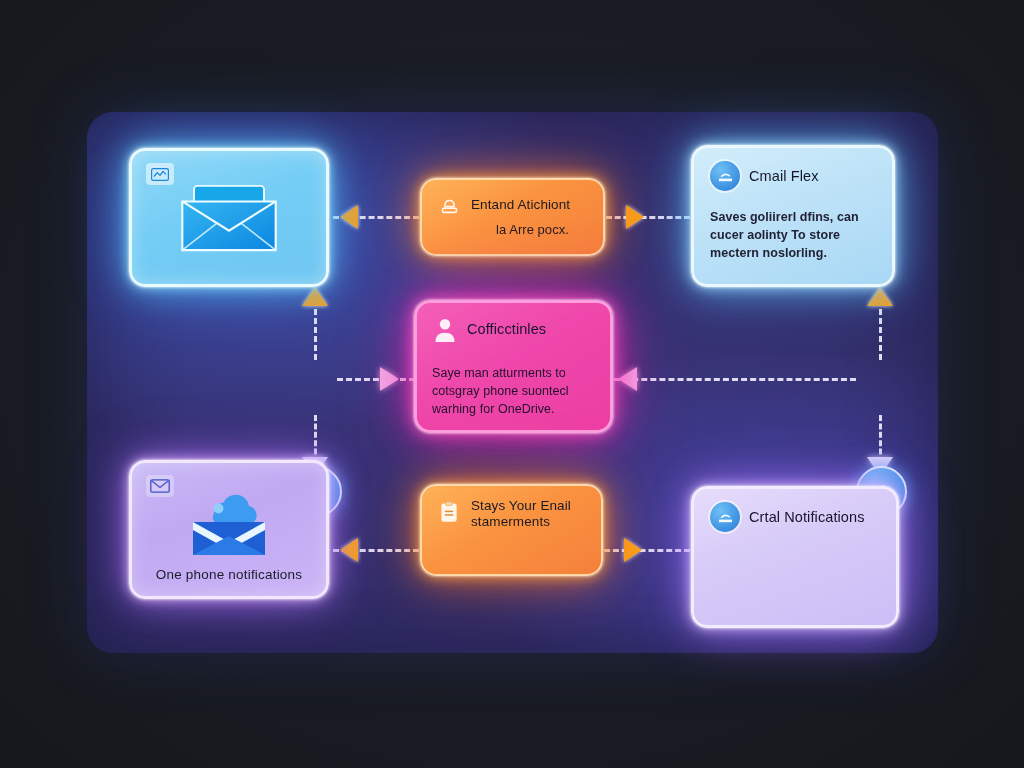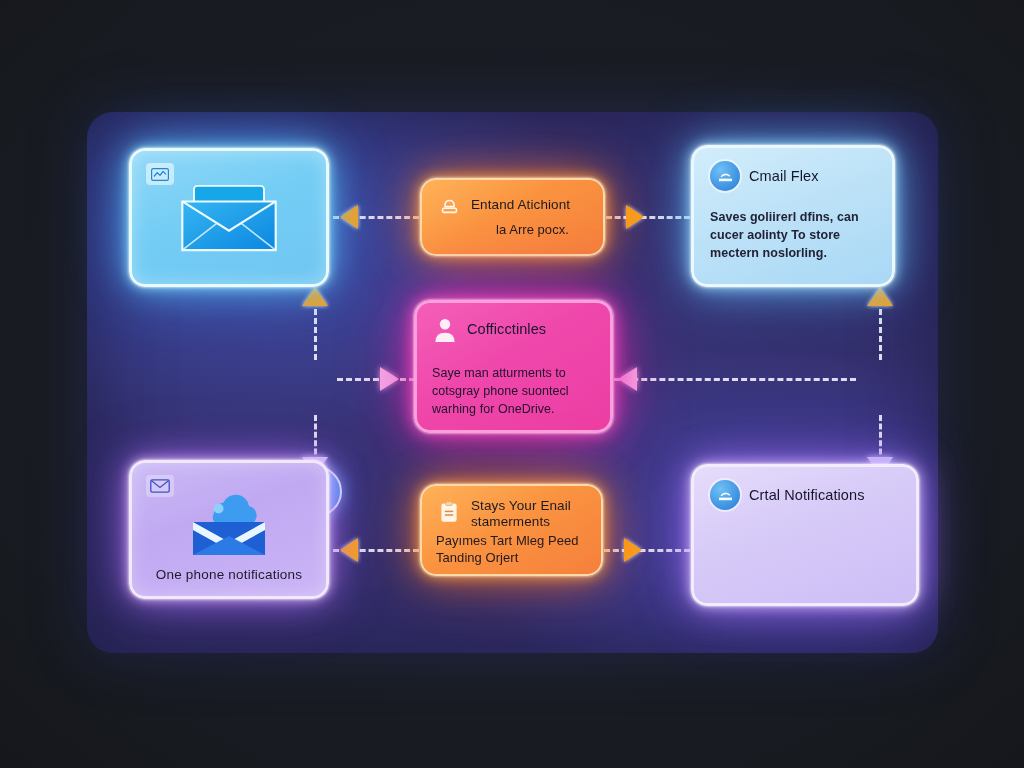--- a/index.html
+++ b/index.html
@@ -124,21 +124,21 @@
     left: 604px; top: 33px; width: 204px; height: 142px;
     background: linear-gradient(160deg, #d2edfb 0%, #bfe3f8 40%, #a9d8f5 100%);
     border: 3px solid #e9f9ff;
     box-shadow:
       0 0 3px #ffffff,
       0 0 13px rgba(170,225,255,0.95),
       0 0 36px rgba(100,200,255,0.70),
       0 0 62px rgba(70,170,255,0.40);
   }
   .lightcard.r3 {
-    left: 604px; top: 352px; width: 228px; height: 142px;
+    left: 604px; top: 374px; width: 208px; height: 142px;
     background: linear-gradient(160deg, #e6dcfb 0%, #d7cbf8 40%, #cdbef6 100%);
     border: 3px solid #f3ecff;
     box-shadow:
       0 0 3px #ffffff,
       0 0 13px rgba(220,195,255,0.95),
       0 0 36px rgba(180,130,255,0.70),
       0 0 62px rgba(150,90,255,0.40);
   }
 
   .card-head {
@@ -352,21 +352,20 @@
         <span class="plain-icon" style="margin-top:1px;">
           <svg width="18" height="22" viewBox="0 0 18 22">
             <rect x="1.4" y="2.6" width="15.2" height="18.2" rx="2.2" fill="#fff6e9"></rect>
             <rect x="5.6" y="0.8" width="6.8" height="3.6" rx="1.1" fill="#f8d7ad" stroke="#e8a85c" stroke-width=".8"></rect>
             <line x1="4.8" y1="10.4" x2="13.2" y2="10.4" stroke="#e08a3a" stroke-width="1.5"></line>
             <line x1="4.8" y1="14" x2="13.2" y2="14" stroke="#e08a3a" stroke-width="1.5"></line>
           </svg>
         </span>
         <span class="head-title">Stays Your Enail stamerments</span>
       </div>
-      <div class="body-text">Payımes Tart Mleg Peed Tanding Orjert</div>
     </div>
 
     <div class="card lightcard r3">
       <div class="card-head">
         <span class="circ-icon">
           <svg width="17" height="15" viewBox="0 0 17 15">
             <path d="M2 9.6 h13 v2.6 H2 Z" fill="#f4fbff"></path>
             <path d="M4.5 7.2 q4-3.4 8 -0.4" fill="none" stroke="#f4fbff" stroke-width="1.5" stroke-linecap="round"></path>
           </svg>
         </span>

